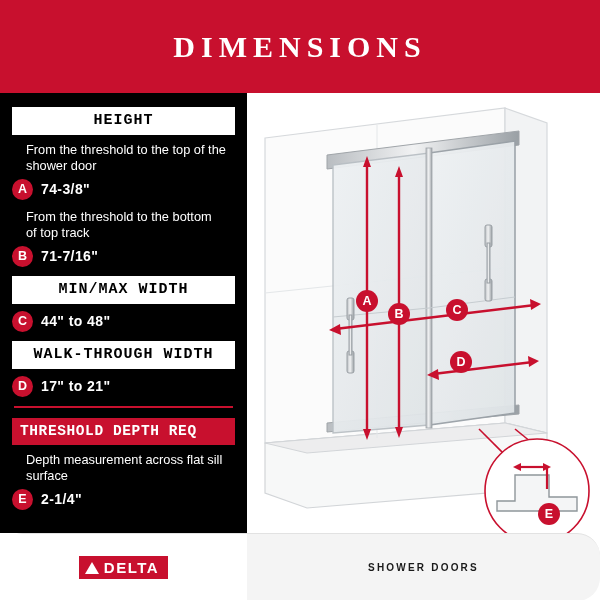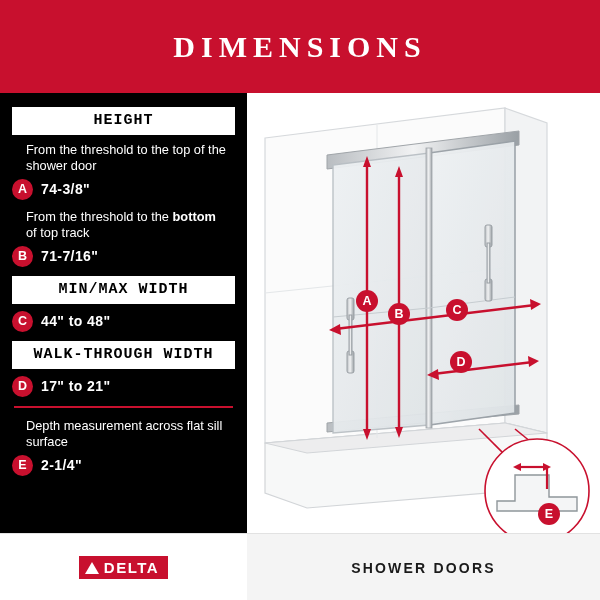--- a/index.html
+++ b/index.html
@@ -68,21 +68,21 @@
     text-align: left;
     padding-left: 8px;
     letter-spacing: 0.6px;
   }
   .desc {
     font-size: 12.8px;
     line-height: 1.25;
     margin: 0 0 5px 14px;
     color: #ffffff;
   }
-  .desc b { font-weight: bold; }
+  .desc b { font-weight: normal; }
 
   .measure-row {
     display: flex;
     align-items: center;
     margin: 0 0 9px 0;
   }
   .badge {
     width: 21px;
     height: 21px;
     border-radius: 50%;
@@ -134,20 +134,21 @@
   }
 
   
   .footer {
     position: absolute;
     left: 0; top: 533px;
     width: 600px;
     height: 67px;
     background: #f4f4f4;
     border-top: 1px solid #e2e2e2;
+    border-radius: 23px;
   }
   .footer-left {
     position: absolute;
     left: 0; top: 0;
     width: 247px; height: 67px;
     display: flex;
     align-items: center;
     justify-content: center;
     background: #ffffff;
   }
@@ -172,21 +173,21 @@
   }
   .footer-right {
     position: absolute;
     left: 247px; top: 0;
     width: 353px; height: 67px;
     display: flex;
     align-items: center;
     justify-content: center;
   }
   .footer-caption {
-    font-size: 14px;
+    font-size: 10px;
     font-weight: bold;
     letter-spacing: 2.2px;
     color: #1a1a1a;
   }
 </style>
 </head>
 <body>
 
 <div id="page">
 
@@ -224,20 +225,21 @@
 
     <div class="band">WALK-THROUGH WIDTH</div>
 
     <div class="measure-row">
       <div class="badge">D</div>
       <div class="measure-val">17" to 21"</div>
     </div>
 
     <div class="rule"></div>
 
+    <div class="band red">THRESHOLD DEPTH REQ</div>
 
     <p class="desc">Depth measurement across flat sill surface</p>
 
     <div class="measure-row">
       <div class="badge">E</div>
       <div class="measure-val">2-1/4"</div>
     </div>
   </div>
 
   <div class="illus">

